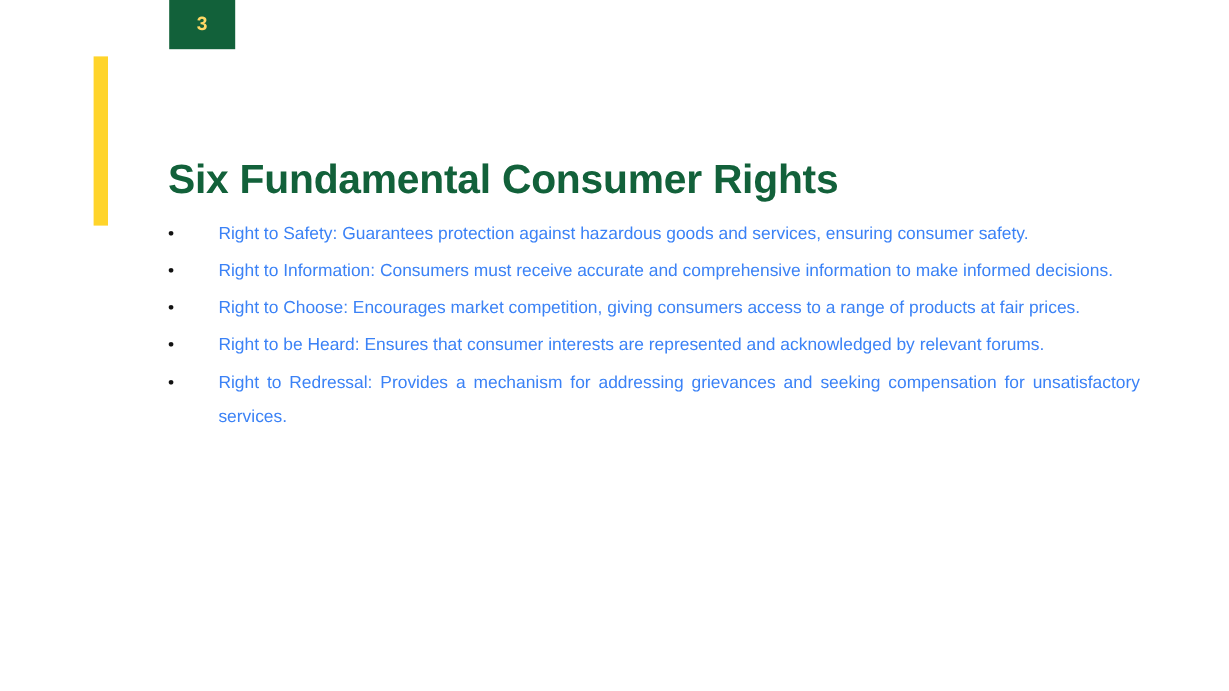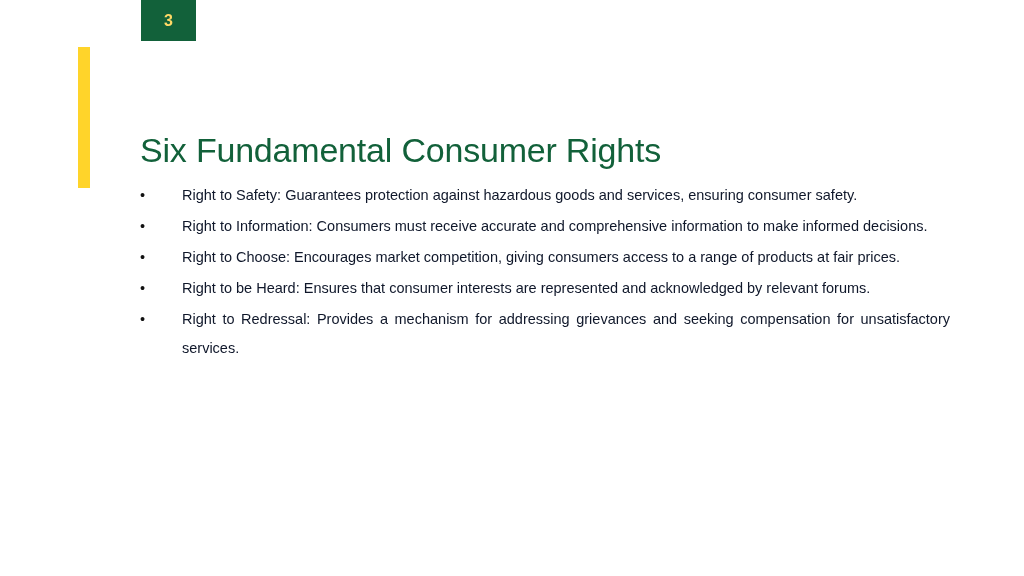--- a/index.html
+++ b/index.html
@@ -44,21 +44,21 @@
     height: 141px;
     background: #ffd42a;
   }
   .title {
     position: absolute;
     left: 140px;
     top: 108px;
     width: 820px;
     color: #12613a;
     font-size: 34px;
-    font-weight: normal;
+    font-weight: bold;
     letter-spacing: -0.2px;
     line-height: 1.15;
   }
   .body-list {
     position: absolute;
     left: 140px;
     top: 181px;
     width: 810px;
   }
   .bullet-row {
@@ -68,21 +68,21 @@
   }
   .bullet-mark {
     width: 42px;
     flex: 0 0 42px;
     color: #111111;
     font-size: 14.5px;
     line-height: 29px;
   }
   .bullet-text {
     flex: 1 1 auto;
-    color: #0f172a;
+    color: #3b82f6;
     font-size: 14.5px;
     line-height: 29px;
     text-align: justify;
     text-justify: inter-word;
   }
 </style>
 </head>
 <body>
 
 <div class="slide">

